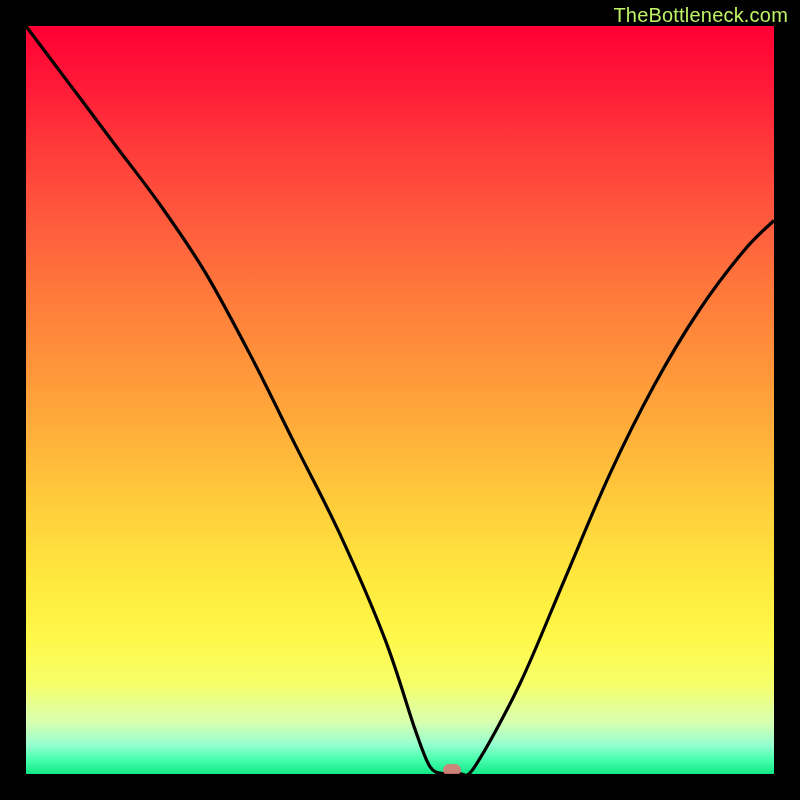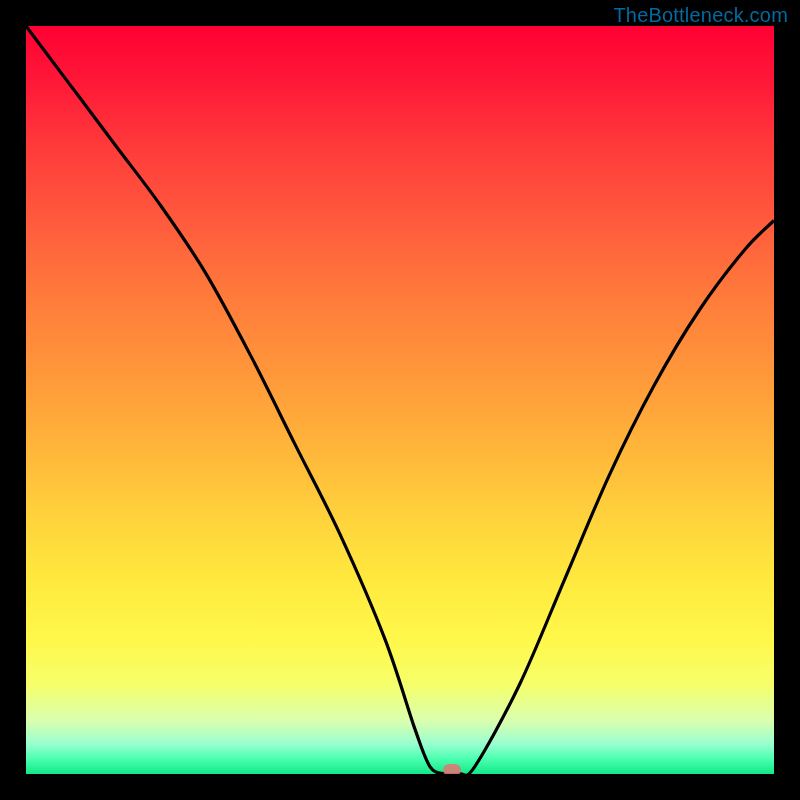--- a/index.html
+++ b/index.html
@@ -14,21 +14,21 @@
   .container {
     position: relative;
     width: 800px;
     height: 800px;
     background: #000;
   }
   .watermark {
     position: absolute;
     top: 4px;
     right: 12px;
-    color: #0369a1;
+    color: #bef264;
     font-size: 20px;
     font-weight: 500;
     z-index: 10;
     letter-spacing: 0.2px;
   }
   .plot-area {
     position: absolute;
     left: 26px;
     top: 26px;
     width: 748px;

